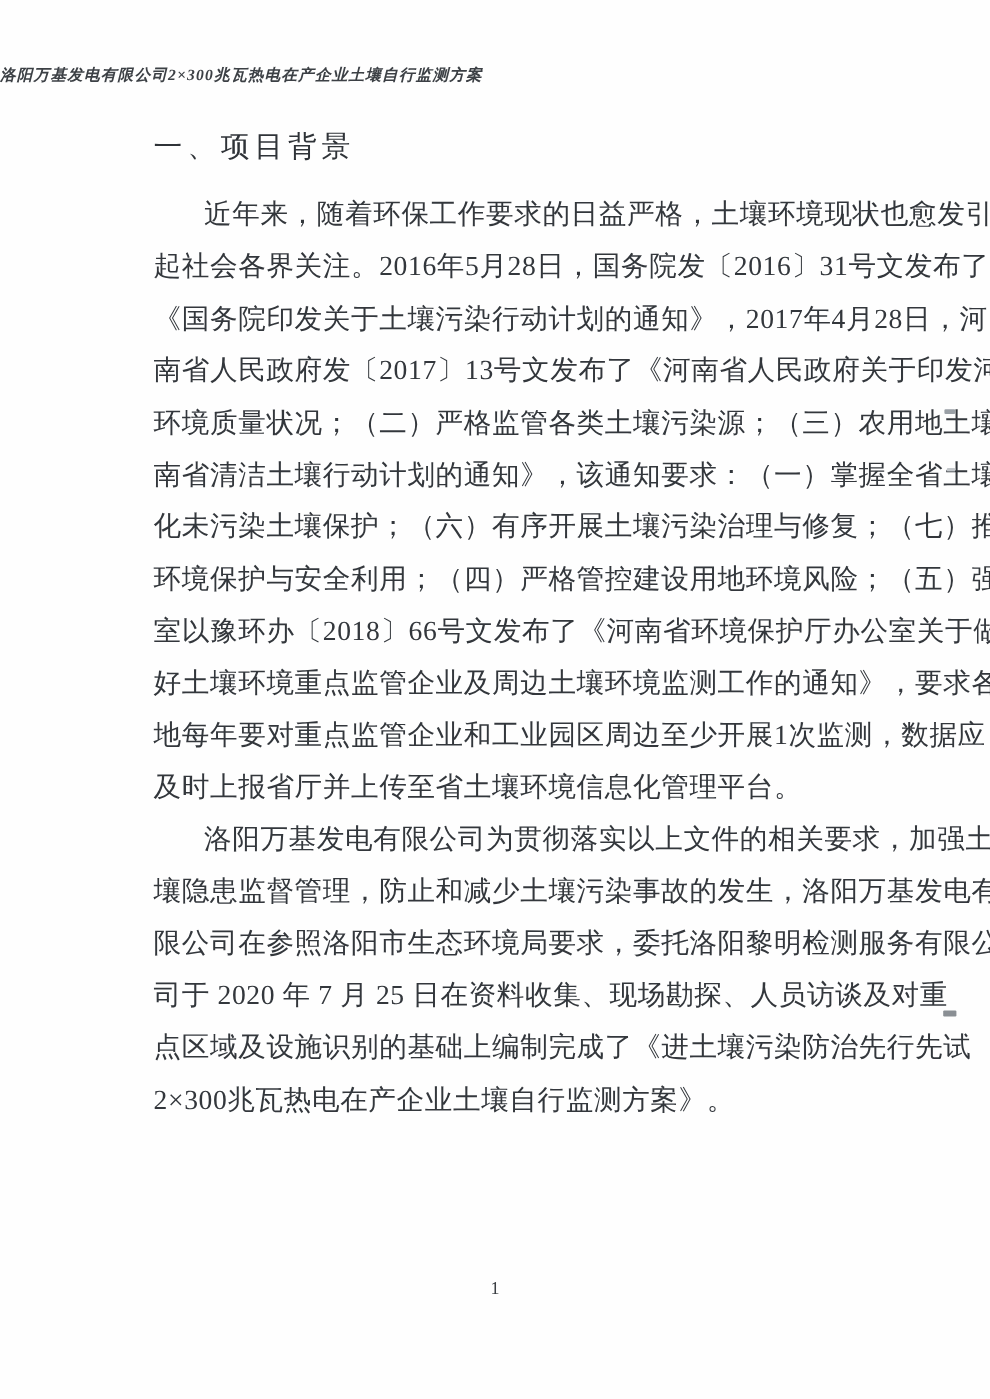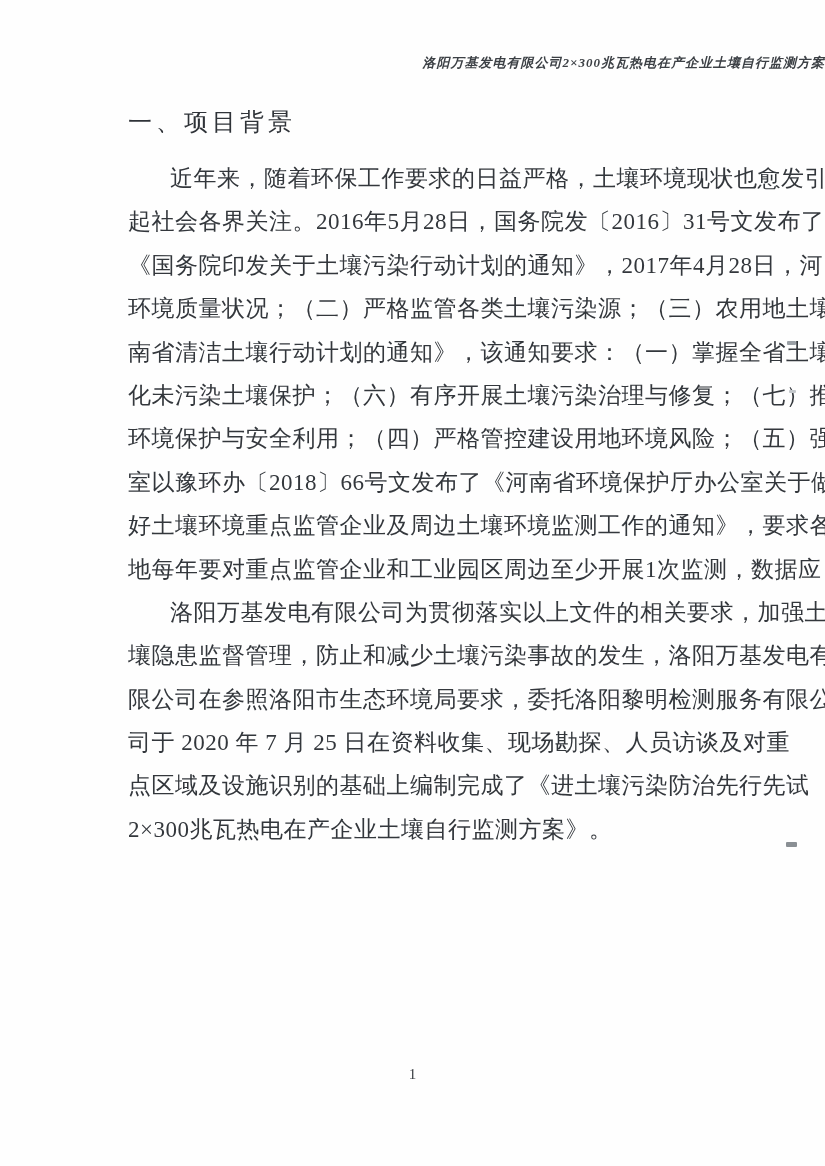--- a/index.html
+++ b/index.html
@@ -15,21 +15,21 @@
     overflow: hidden;
     font-family: "Liberation Serif", "DejaVu Serif", serif;
     color: #35393d;
   }
   
   .doc-header {
     position: absolute;
     top: 54px;
     left: 0;
     width: 100%;
-    text-align: right;
+    text-align: left;
     font-size: 13px;
     font-weight: 700;
     font-style: italic;
     letter-spacing: 1px;
     color: #3c4045;
   }
   
   .section-heading {
     position: absolute;
     top: 106px;
@@ -89,27 +89,29 @@
 <div class="page">
 
   <div class="doc-header">洛阳万基发电有限公司2×300兆瓦热电在产企业土壤自行监测方案</div>
 
   <div class="section-heading">一、项目背景</div>
 
   <div class="body-block">
     <div class="line indent">近年来，随着环保工作要求的日益严格，土壤环境现状也愈发引</div>
     <div class="line">起社会各界关注。2016年5月28日，国务院发〔2016〕31号文发布了</div>
     <div class="line">《国务院印发关于土壤污染行动计划的通知》，2017年4月28日，河</div>
+    <div class="line">南省人民政府发〔2017〕13号文发布了《河南省人民政府关于印发河</div>
     <div class="line">环境质量状况；（二）严格监管各类土壤污染源；（三）农用地土壤</div>
     <div class="line">南省清洁土壤行动计划的通知》，该通知要求：（一）掌握全省土壤</div>
     <div class="line">化未污染土壤保护；（六）有序开展土壤污染治理与修复；（七）推</div>
     <div class="line">环境保护与安全利用；（四）严格管控建设用地环境风险；（五）强</div>
     <div class="line">室以豫环办〔2018〕66号文发布了《河南省环境保护厅办公室关于做</div>
     <div class="line">好土壤环境重点监管企业及周边土壤环境监测工作的通知》，要求各</div>
     <div class="line">地每年要对重点监管企业和工业园区周边至少开展1次监测，数据应</div>
+    <div class="line short">及时上报省厅并上传至省土壤环境信息化管理平台。</div>
 
     <div class="line indent">洛阳万基发电有限公司为贯彻落实以上文件的相关要求，加强土</div>
     <div class="line">壤隐患监督管理，防止和减少土壤污染事故的发生，洛阳万基发电有</div>
     <div class="line">限公司在参照洛阳市生态环境局要求，委托洛阳黎明检测服务有限公</div>
     <div class="line">司于 2020 年 7 月 25 日在资料收集、现场勘探、人员访谈及对重</div>
     <div class="line">点区域及设施识别的基础上编制完成了《进土壤污染防治先行先试</div>
     <div class="line short">2×300兆瓦热电在产企业土壤自行监测方案》。</div>
   </div>
 
   <div class="page-number">1</div>

